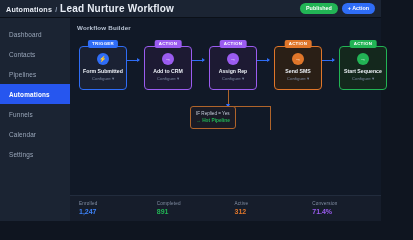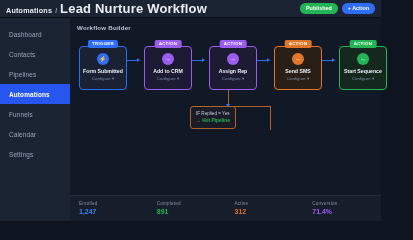--- a/index.html
+++ b/index.html
@@ -15,21 +15,21 @@
   .topbar {
     height: 18px; flex: 0 0 18px;
     background: #1b2433;
     border-bottom: 1px solid #0b1018;
     display: flex; align-items: center;
     padding: 0 6px;
   }
   .crumb { display: flex; align-items: baseline; gap: 3px; }
   .crumb-root { color: #e8edf5; font-size: 7.2px; font-weight: bold; letter-spacing: .2px; }
   .crumb-sep  { color: #8d9bb0; font-size: 7px; font-weight: bold; }
-  .crumb-leaf { color: #e8edf5; font-size: 13px; font-weight: bold; letter-spacing: .2px; }
+  .crumb-leaf { color: #e8edf5; font-size: 10px; font-weight: bold; letter-spacing: .2px; }
   .topbar-actions { margin-left: auto; display: flex; align-items: center; gap: 4px; }
   .pill {
     font-size: 5.4px; font-weight: bold; color: #fff;
     border-radius: 8px; padding: 2.4px 6px; line-height: 1;
     white-space: nowrap;
   }
   .pill-published { background: #22b455; }
   .pill-action    { background: #2f6df6; }
 
   

